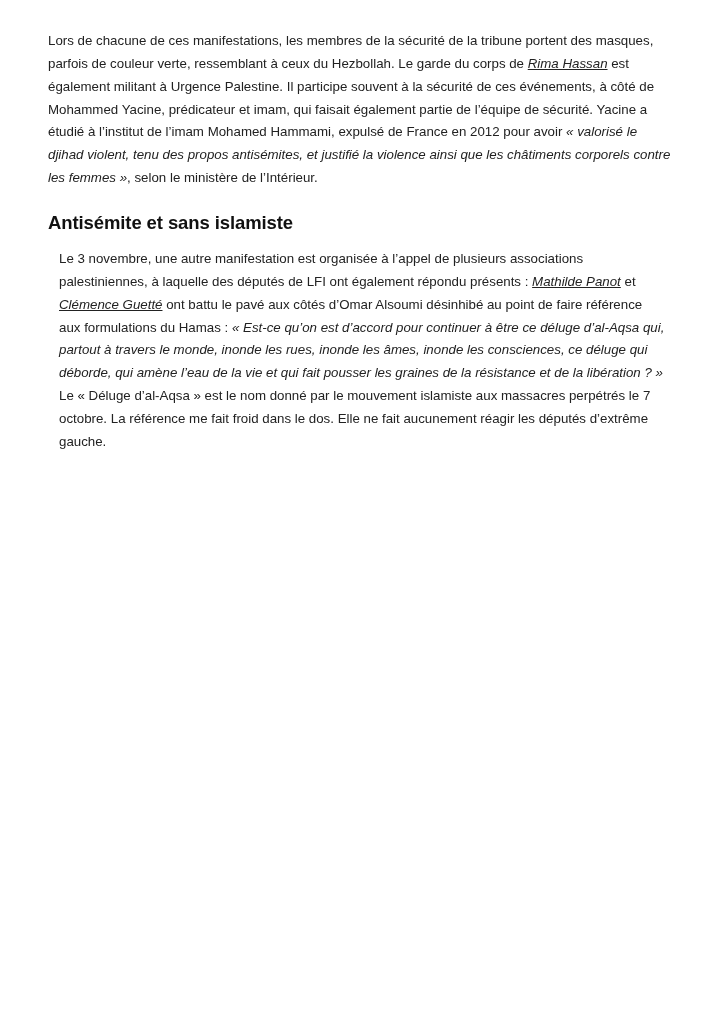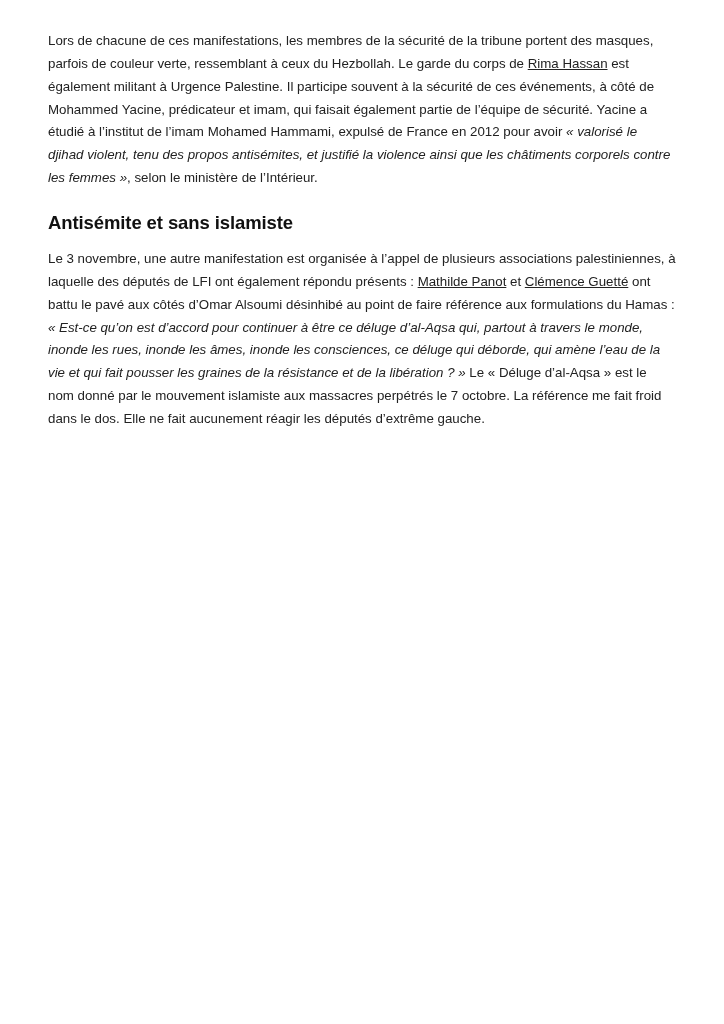--- a/index.html
+++ b/index.html
@@ -35,29 +35,30 @@
     font-size: 18.5px;
     font-weight: bold;
     color: #111111;
     margin: 22px 0 14px 0;
     letter-spacing: -0.1px;
   }
   .link {
     text-decoration: underline;
     color: #222222;
     cursor: pointer;
+    font-style: italic;
   }
   .quote {
     font-style: italic;
   }
   .body-text-2 {
     font-size: 13.3px;
     line-height: 1.72;
     color: #222222;
-    margin: 0;
+    margin: 11px;
   }
 </style>
 </head>
 <body>
 
 <div class="page">
 
   <p class="para lead"><span>Lors de chacune de ces manifestations, les membres de la sécurité de la tribune portent des masques, parfois de couleur verte, ressemblant à ceux du Hezbollah. Le garde du corps de </span><span class="link">Rima Hassan</span><span> est également militant à Urgence Palestine. Il participe souvent à la sécurité de ces événements, à côté de Mohammed Yacine, prédicateur et imam, qui faisait également partie de l’équipe de sécurité. Yacine a étudié à l’institut de l’imam Mohamed Hammami, expulsé de France en 2012 pour avoir </span><em class="quote">« valorisé le djihad violent, tenu des propos antisémites, et justifié la violence ainsi que les châtiments corporels contre les femmes »</em><span>, selon le ministère de l’Intérieur.</span></p>
 
   <h2 class="section-title">Antisémite et sans islamiste</h2>

